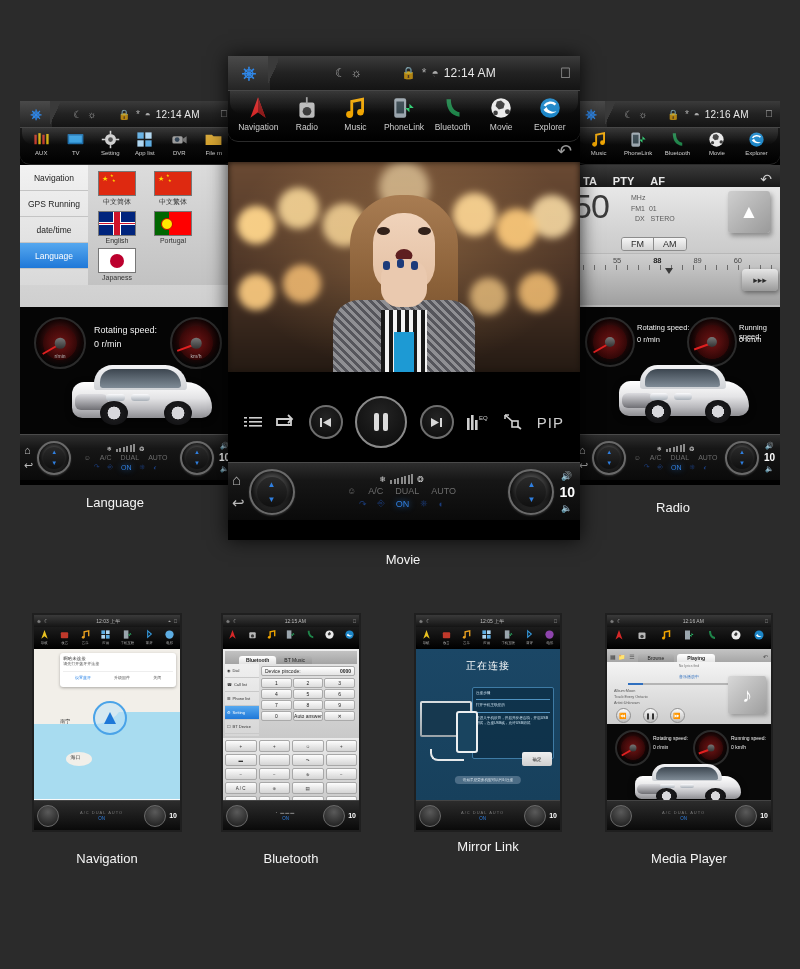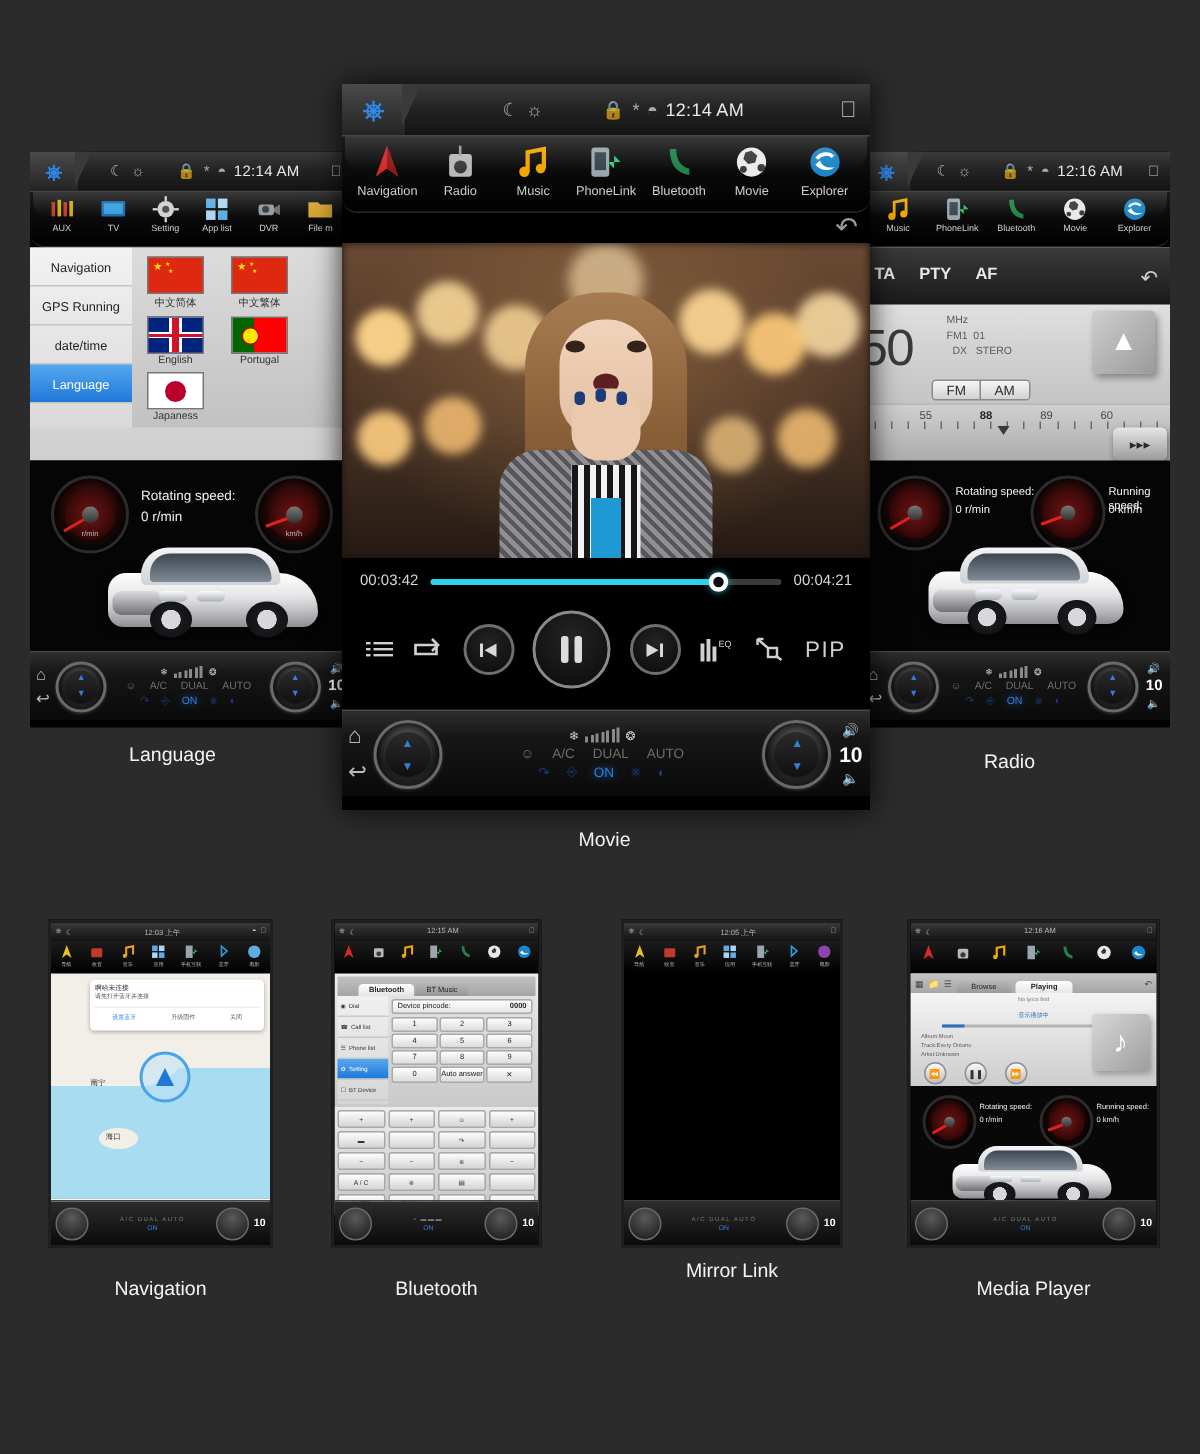--- a/index.html
+++ b/index.html
@@ -238,26 +238,26 @@
   
   #radio-unit { left: 575px; top: 101px; width: 205px; height: 384px; overflow: hidden; }
   #radio-unit .statusbar { height: 26px; padding-right: 8px; font-size: 10px; }
   #radio-unit .sb-power { width: 32px; }
   #radio-unit .pwr-glyph { font-size: 14px; }
   #radio-unit .dock { height: 38px; padding: 3px 4px 0; }
   #radio-unit .dock-label { font-size: 6px; }
   #radio-unit .dock-ico { width: 19px; height: 19px; }
   .radio-pane { position: relative; height: 142px;
     background: linear-gradient(180deg,#f2f2f2 0%,#d4d4d4 45%,#b6b6b6 100%); }
-  .radio-topbar { display: flex; align-items: flex-start; gap: 16px; height: 38px;
-    padding: 12px 8px; background: linear-gradient(180deg,#3a3a3a,#1a1a1a); }
+  .radio-topbar { display: flex; align-items: flex-end; gap: 16px; height: 22px;
+    padding: 0 8px; background: linear-gradient(180deg,#3a3a3a,#1a1a1a); }
   .rt-btn { color: #e8e8e8; font-size: 11px; font-weight: bold; }
   .rt-back { margin-left: auto; color: #cfcfcf; font-size: 14px; }
   .freq-area { position: relative; height: 66px; padding: 4px 6px; }
-  .freq-big { position: absolute; left: -2px; top: 10px; font-size: 34px; color: #3b3b3b;
+  .freq-big { position: absolute; left: -2px; top: 0; font-size: 34px; color: #3b3b3b;
     font-family: "Liberation Sans", sans-serif; letter-spacing: -1px; }
   .freq-meta { position: absolute; left: 56px; top: 6px; font-size: 7px; color: #5a5a5a; line-height: 1.5; }
   .freq-meta b { font-weight: normal; }
   .band-toggle { position: absolute; left: 46px; bottom: 2px; display: flex;
     border: 1px solid #8c8c8c; border-radius: 3px; overflow: hidden; }
   .band-toggle span { padding: 1px 9px; font-size: 9px; color: #2b2b2b;
     background: linear-gradient(180deg,#f6f6f6,#d2d2d2); }
   .band-toggle span + span { border-left: 1px solid #8c8c8c; }
   .tower { position: absolute; right: 10px; top: 4px; width: 42px; height: 42px;
     background: linear-gradient(135deg,#cfcfcf,#9a9a9a); border-radius: 3px;
@@ -885,28 +885,20 @@
         <div class="fig-shirt"></div>
         <div class="fig-scarf"></div>
         <div class="fig-hand"></div>
         <div class="fig-nail" style="left:54px"></div>
         <div class="fig-nail" style="left:68px;top:72px"></div>
         <div class="fig-nail" style="left:82px"></div>
       </div>
     </div>
 
     <div class="movie-ctrl">
-      <div class="seekrow">
-        <span class="seek-time">00:03:42</span>
-        <div class="seek-track">
-          <div class="seek-fill"></div>
-          <div class="seek-knob"></div>
-        </div>
-        <span class="seek-time">00:04:21</span>
-      </div>
       <div class="btnrow">
         <span class="mbtn">
           <svg width="18" height="16" viewBox="0 0 18 16">
               <g fill="#cfcfcf">
                 <rect x="0" y="3" width="3" height="1.6"></rect>
                 <rect x="5" y="3" width="13" height="1.6"></rect>
                 <rect x="0" y="7" width="3" height="1.6"></rect>
                 <rect x="5" y="7" width="13" height="1.6"></rect>
                 <rect x="0" y="11" width="3" height="1.6"></rect>
                 <rect x="5" y="11" width="13" height="1.6"></rect>
@@ -1288,20 +1280,39 @@
           </svg>
           <span class="lbl">蓝牙</span>
         </div>
       <div class="th-dock-item">
           <svg width="11" height="11" viewBox="0 0 24 24">
             <circle cx="12" cy="12" r="9" fill="#8e44ad"></circle>
           </svg>
           <span class="lbl">电影</span>
         </div>
     </div>
+    <div class="ml-body">
+      <div class="ml-title">正在连接</div>
+      <div class="ml-box">
+        <div>连接步骤</div>
+        <div class="bar"></div>
+        <div>打开手机主联您的</div>
+        <div class="bar"></div>
+        <div>请进入手机设置，开启开发者选项，开启USB调试，连接USB线，允许USB调试</div>
+      </div>
+      <div class="ml-monitor">
+          <i></i>
+        </div>
+      <div class="ml-phone">
+          <i></i>
+        </div>
+      <div class="ml-cable"></div>
+      <div class="ml-btn">确定</div>
+      <div class="ml-pill">请如果您更换机型可以暂时连接</div>
+    </div>
     <div class="th-climate">
       <div class="th-knob"></div>
       <div class="th-cl-mid">
           <div class="r1">A/C DUAL AUTO</div>
           <div class="r2">ON</div>
         </div>
       <div class="th-knob"></div>
       <span class="th-vol">10</span>
     </div>
   </div>

